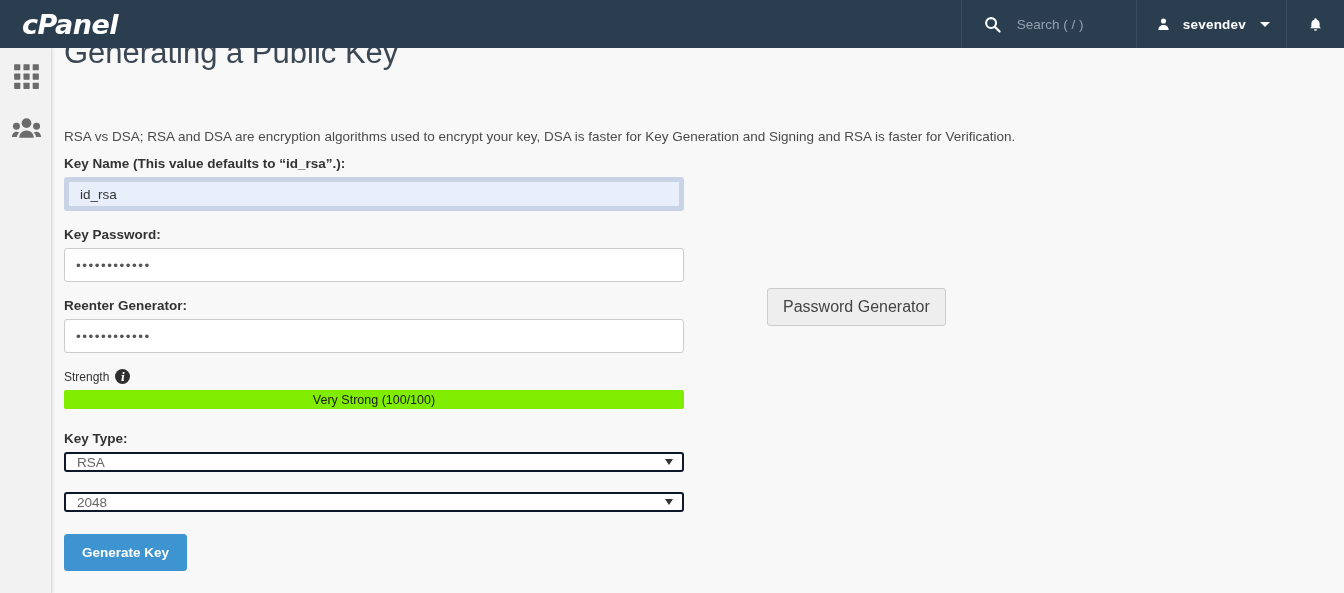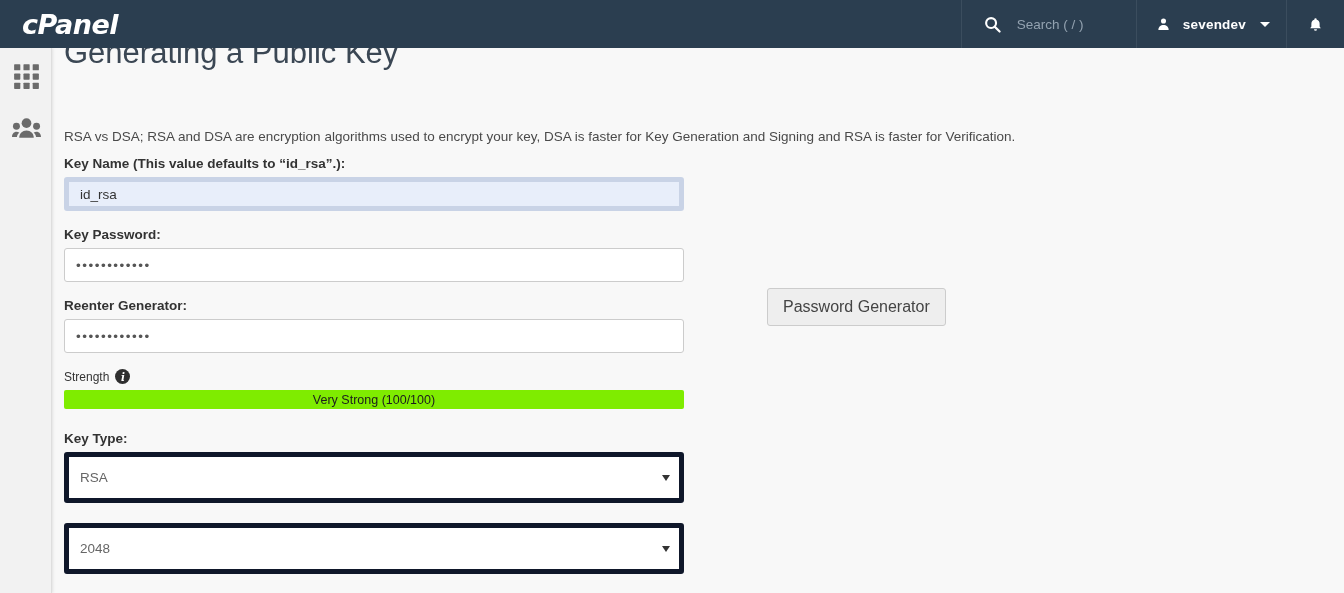--- a/index.html
+++ b/index.html
@@ -166,22 +166,22 @@
     border: 1px solid #cccccc;
     border-radius: 3px;
     font-size: 16px;
     color: #444444;
     cursor: pointer;
     font-family: "Liberation Sans", sans-serif;
   }
 
   .select-box {
     position: relative;
-    width: 620px; height: 51px;
-    border: 5px solid #0f172a;
+    width: 620px; height: 20px;
+    border: 2px solid #0f172a;
     border-radius: 3px;
     background: #ffffff;
     display: flex; align-items: center;
     padding: 0 11px;
     font-size: 13.5px;
     color: #666666;
     cursor: pointer;
   }
   .select-caret {
     position: absolute; right: 9px; top: 50%;

